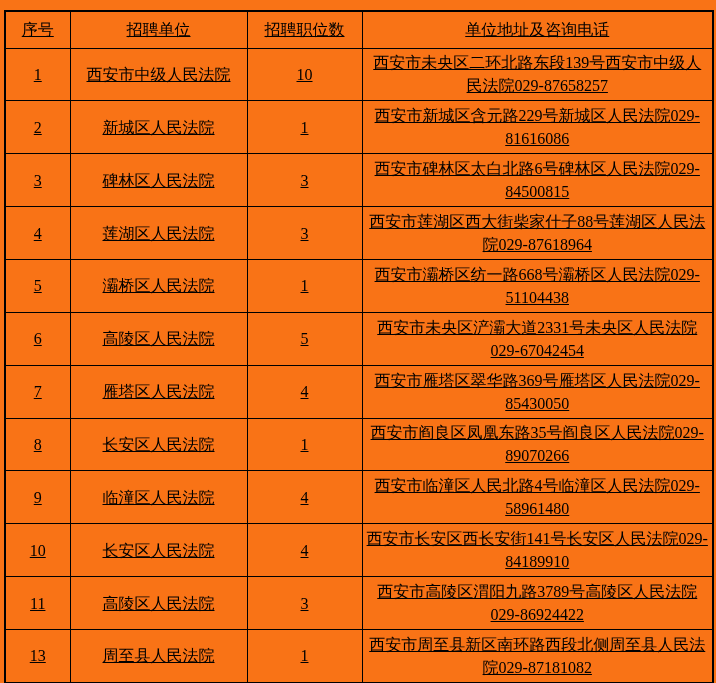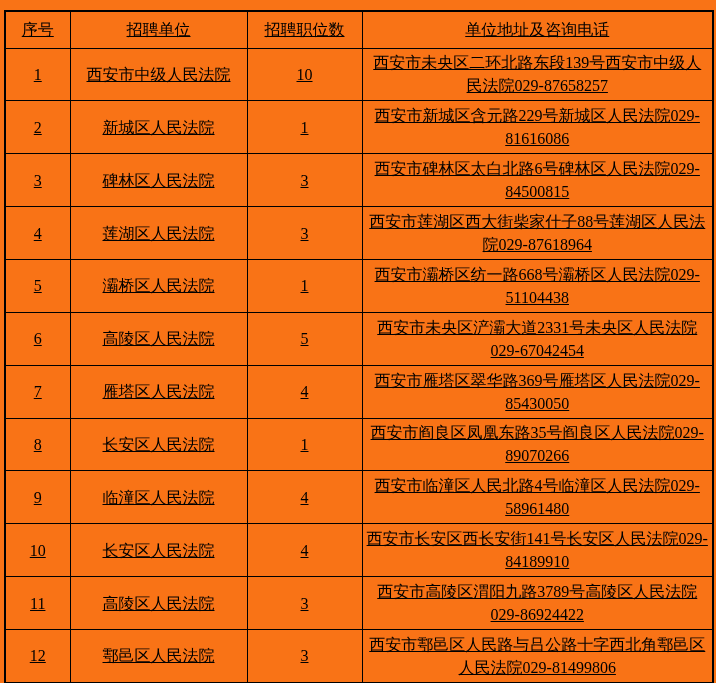--- a/index.html
+++ b/index.html
@@ -135,22 +135,22 @@
     <td class="cell-address">西安市长安区西长安街141号长安区人民法院029-84189910</td>
   </tr>
 
   <tr>
     <td class="cell-no">11</td>
     <td class="cell-unit">高陵区人民法院</td>
     <td class="cell-positions">3</td>
     <td class="cell-address">西安市高陵区渭阳九路3789号高陵区人民法院029-86924422</td>
   </tr>
 
+
   <tr>
-    <td class="cell-no">12</td>
-    <td class="cell-unit">鄠邑区人民法院</td>
-    <td class="cell-positions">3</td>
-    <td class="cell-address">西安市鄠邑区人民路与吕公路十字西北角鄠邑区人民法院029-81499806</td>
+    <td class="cell-no">13</td>
+    <td class="cell-unit">周至县人民法院</td>
+    <td class="cell-positions">1</td>
+    <td class="cell-address">西安市周至县新区南环路西段北侧周至县人民法院029-87181082</td>
   </tr>
-
 </tbody>
   </table>
 </div>
 
 </body></html>

